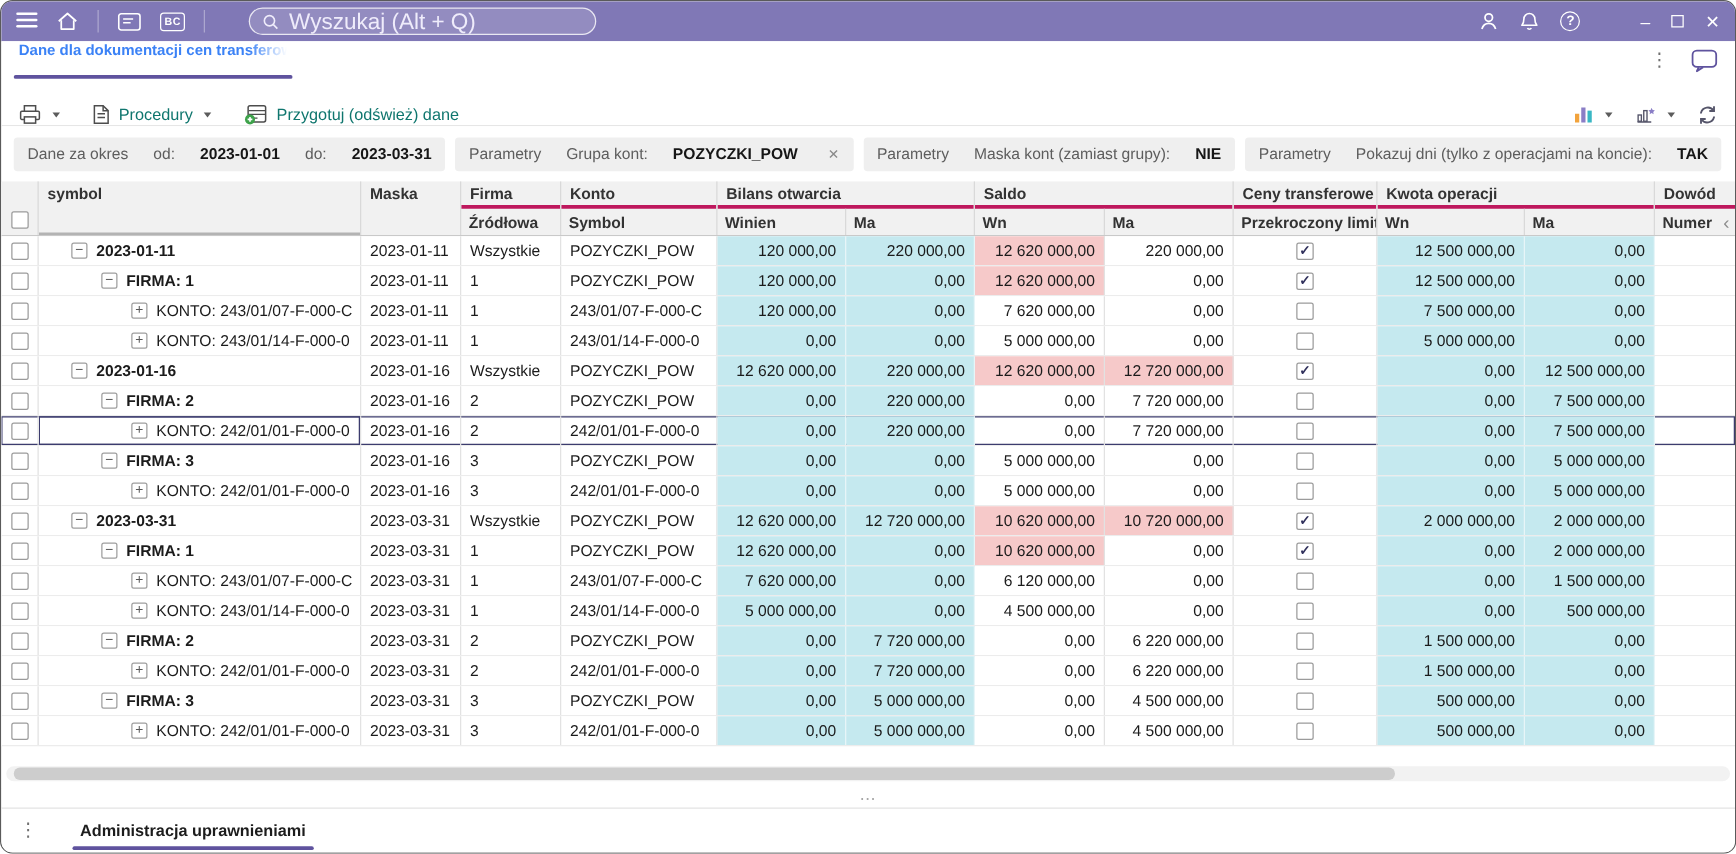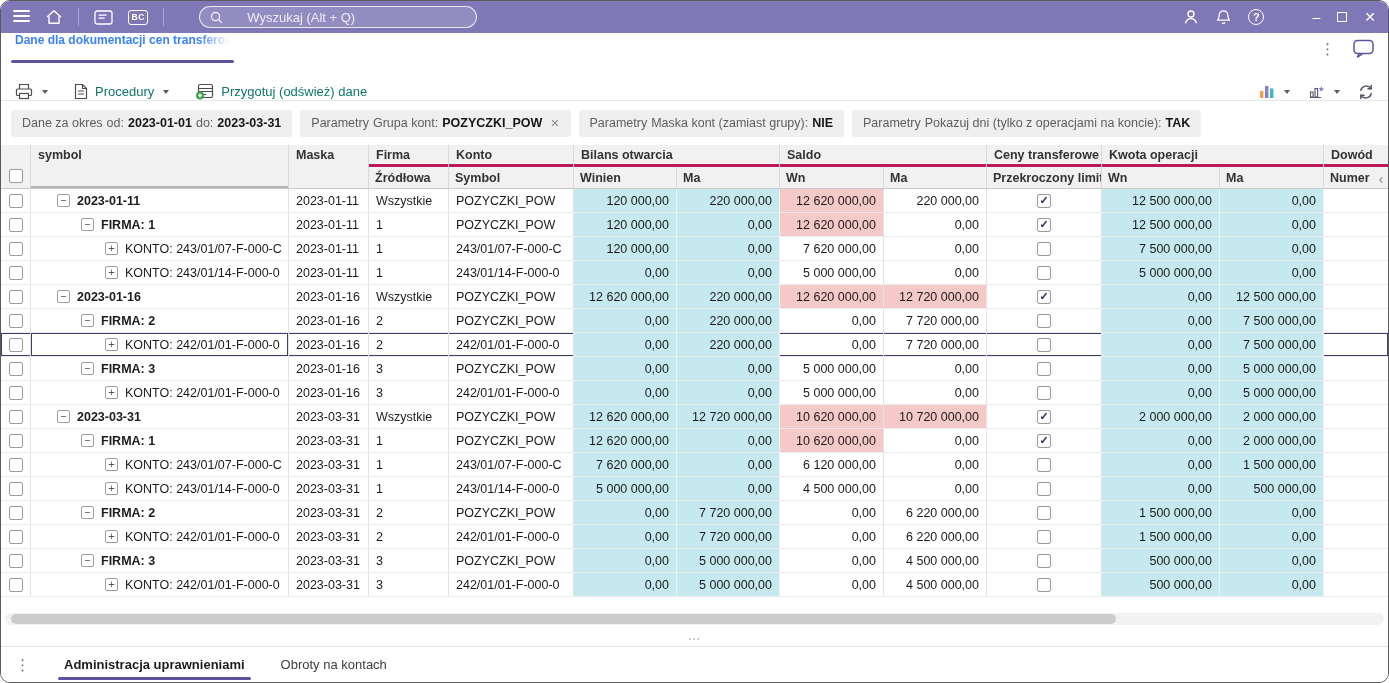--- a/index.html
+++ b/index.html
@@ -12,23 +12,23 @@
   
   .titlebar { flex:0 0 32px; background:var(--titlebar-bg,#8078b6); display:flex; align-items:center;
               color:#fff; position:relative; padding:0 12px; }
   .tb-left { display:flex; align-items:center; gap:15px; z-index:1; }
   .tb-sep { width:1px; height:18px; background:rgba(255,255,255,.35); }
   .tb-iconbtn { display:flex; align-items:center; justify-content:center; cursor:default; }
   .hamburger span { display:block; width:17px; height:2px; background:#fff; border-radius:1px;
                     box-shadow:0 5px 0 #fff, 0 10px 0 #fff; margin-bottom:10px; margin-top:-2px;}
   .bc-badge { border:1px solid #fff; border-radius:3px; font-size:8.5px; font-weight:bold;
               padding:1.5px 2.5px; letter-spacing:.5px; }
-  .searchbox { display:flex; align-items:center; gap:24px; width:278px; height:22px;
+  .searchbox { display:flex; align-items:center; gap:8px; width:278px; height:22px;
                border:1px solid rgba(255,255,255,.8); background:rgba(255,255,255,.15);
-               border-radius:12px; padding:0 10px; margin-left:20px; font-size:13px; color:#efecfb; }
+               border-radius:12px; padding:0 10px; margin-left:20px; font-size:18px; color:#efecfb; }
   .tb-title { position:absolute; left:0; right:0; text-align:center; font-size:13.5px; color:#fff; }
   .tb-right { margin-left:auto; display:flex; align-items:center; gap:17px; z-index:1; }
   .helpicon { width:16px; height:16px; border:1.4px solid #fff; border-radius:50%; font-size:11px;
               display:flex; align-items:center; justify-content:center; font-weight:bold; }
   .wc-spacer { width:14px; }
   .wc-glyph { font-size:14px; line-height:1; }
   .wc-box { width:10px; height:10px; border:1.4px solid #fff; display:inline-block; }
 
   
   .tabbar { flex:0 0 30px; display:flex; align-items:center; padding:0 10px; background:#fff; position:relative; }
@@ -45,21 +45,21 @@
   
   .toolbar { flex:0 0 38px; display:flex; align-items:center; padding:0 14px; gap:26px;
              border-bottom:1px solid #e6e6e6; background:#fff; }
   .tool { display:flex; align-items:center; gap:7px; font-size:13px; color:#0f766e;margin-top:20px; }
   .chev { width:0; height:0; border-left:3.5px solid transparent; border-right:3.5px solid transparent;
           border-top:4.5px solid #5c5c5c; display:inline-block; margin-left:2px; }
   .toolbar-right { margin-left:auto; display:flex; align-items:center; gap:18px; }
 
   
   .paramsbar { flex:0 0 44px; display:flex; align-items:center; gap:8px; padding:0 10px; background:#fff; }
-  .chip { display:flex; align-items:center; gap:4px; background:#efefef; border-radius:3px;
+  .chip { display:flex; align-items:center; gap:20px; background:#efefef; border-radius:3px;
           height:27px; padding:0 11px; font-size:12.5px; color:#5d5d5d; white-space:nowrap; }
   .chip b { color:#161616; font-weight:700; }
   .chip-x { color:#8a8a8a; font-size:11px; margin-left:4px; cursor:default; }
 
   
   .grid-wrap { flex:1; display:flex; flex-direction:column; overflow:hidden; position:relative; background:#fff; }
 
   .grid-header { display:flex; flex:0 0 44px; background:#f1f1f1; border-bottom:1px solid #c9c9c9;
                  font-size:12.5px; font-weight:700; color:#333; }
   .hcol { display:flex; flex-direction:column; border-right:1px solid #d9d9d9; overflow:hidden; flex-shrink:0; }
@@ -747,16 +747,15 @@
     <div class="hscroll">
       <div class="thumb"></div>
     </div>
   </div>
 
   <div class="splitter">⋯</div>
 
   <div class="bottombar">
     <span class="vdots">⋮</span>
     <span class="btab active">Administracja uprawnieniami</span>
-    <span class="btab">Obroty na kontach</span>
   </div>
 
 </div>
 
 </body></html>

